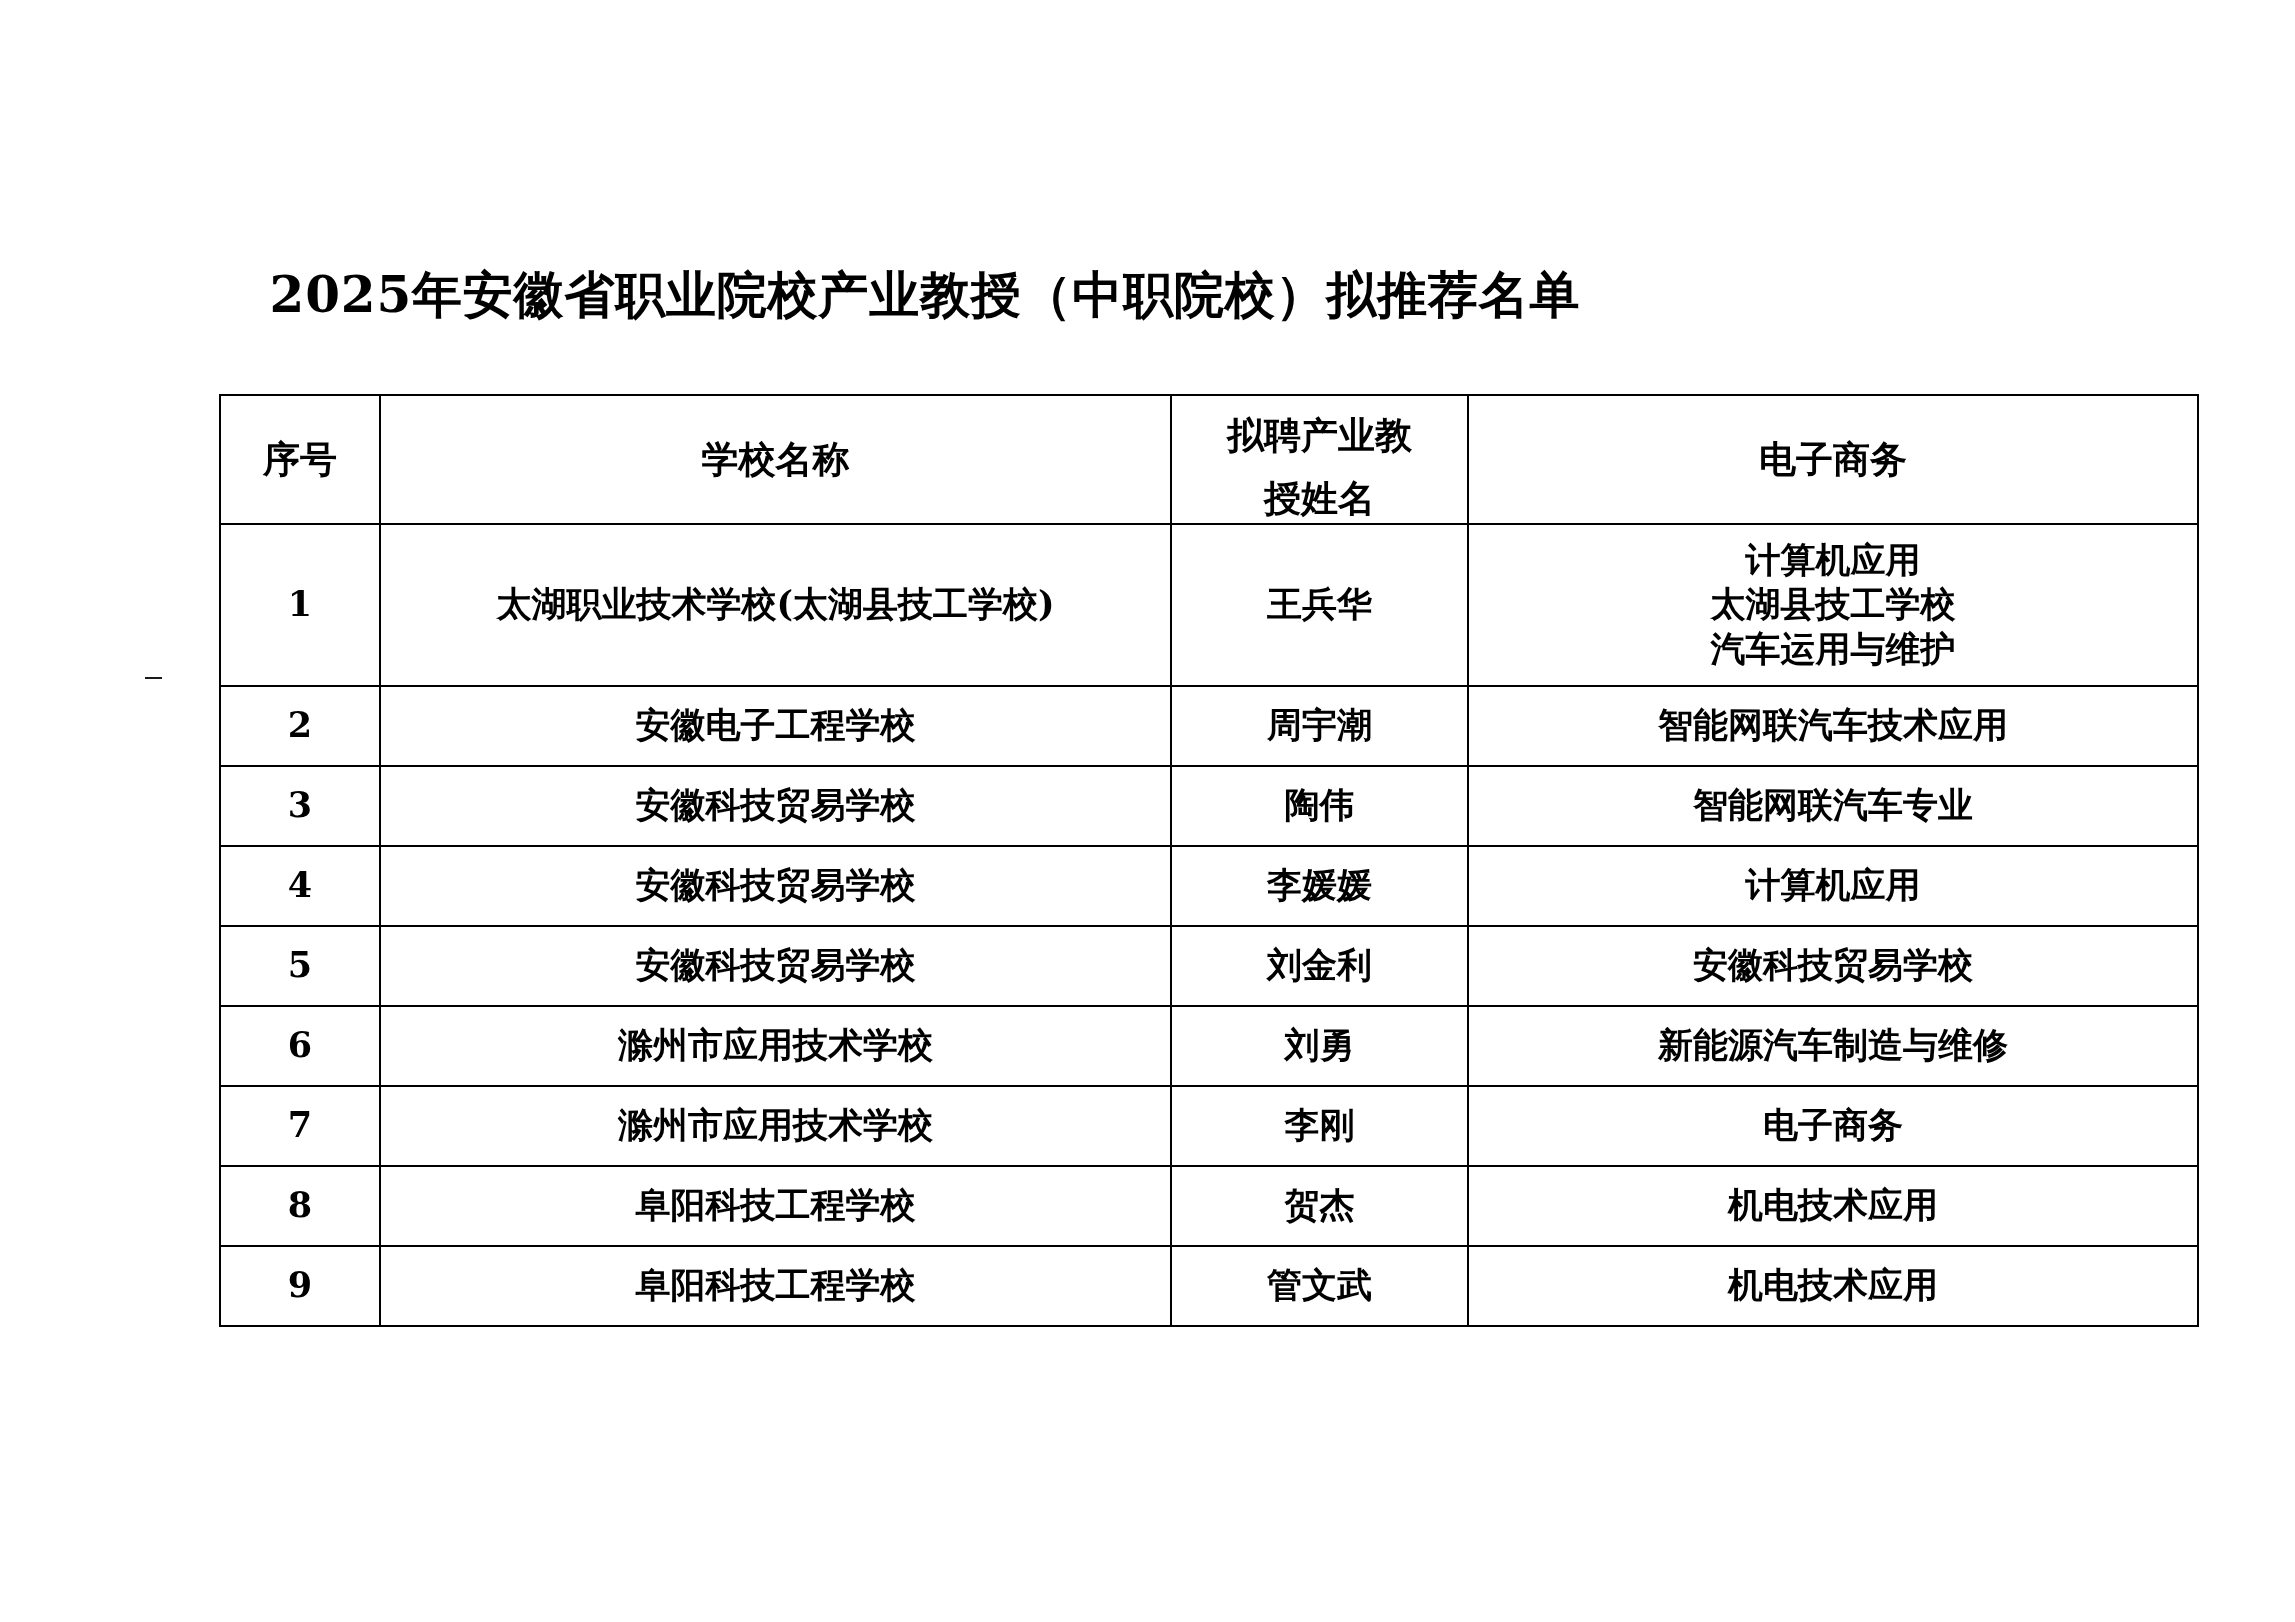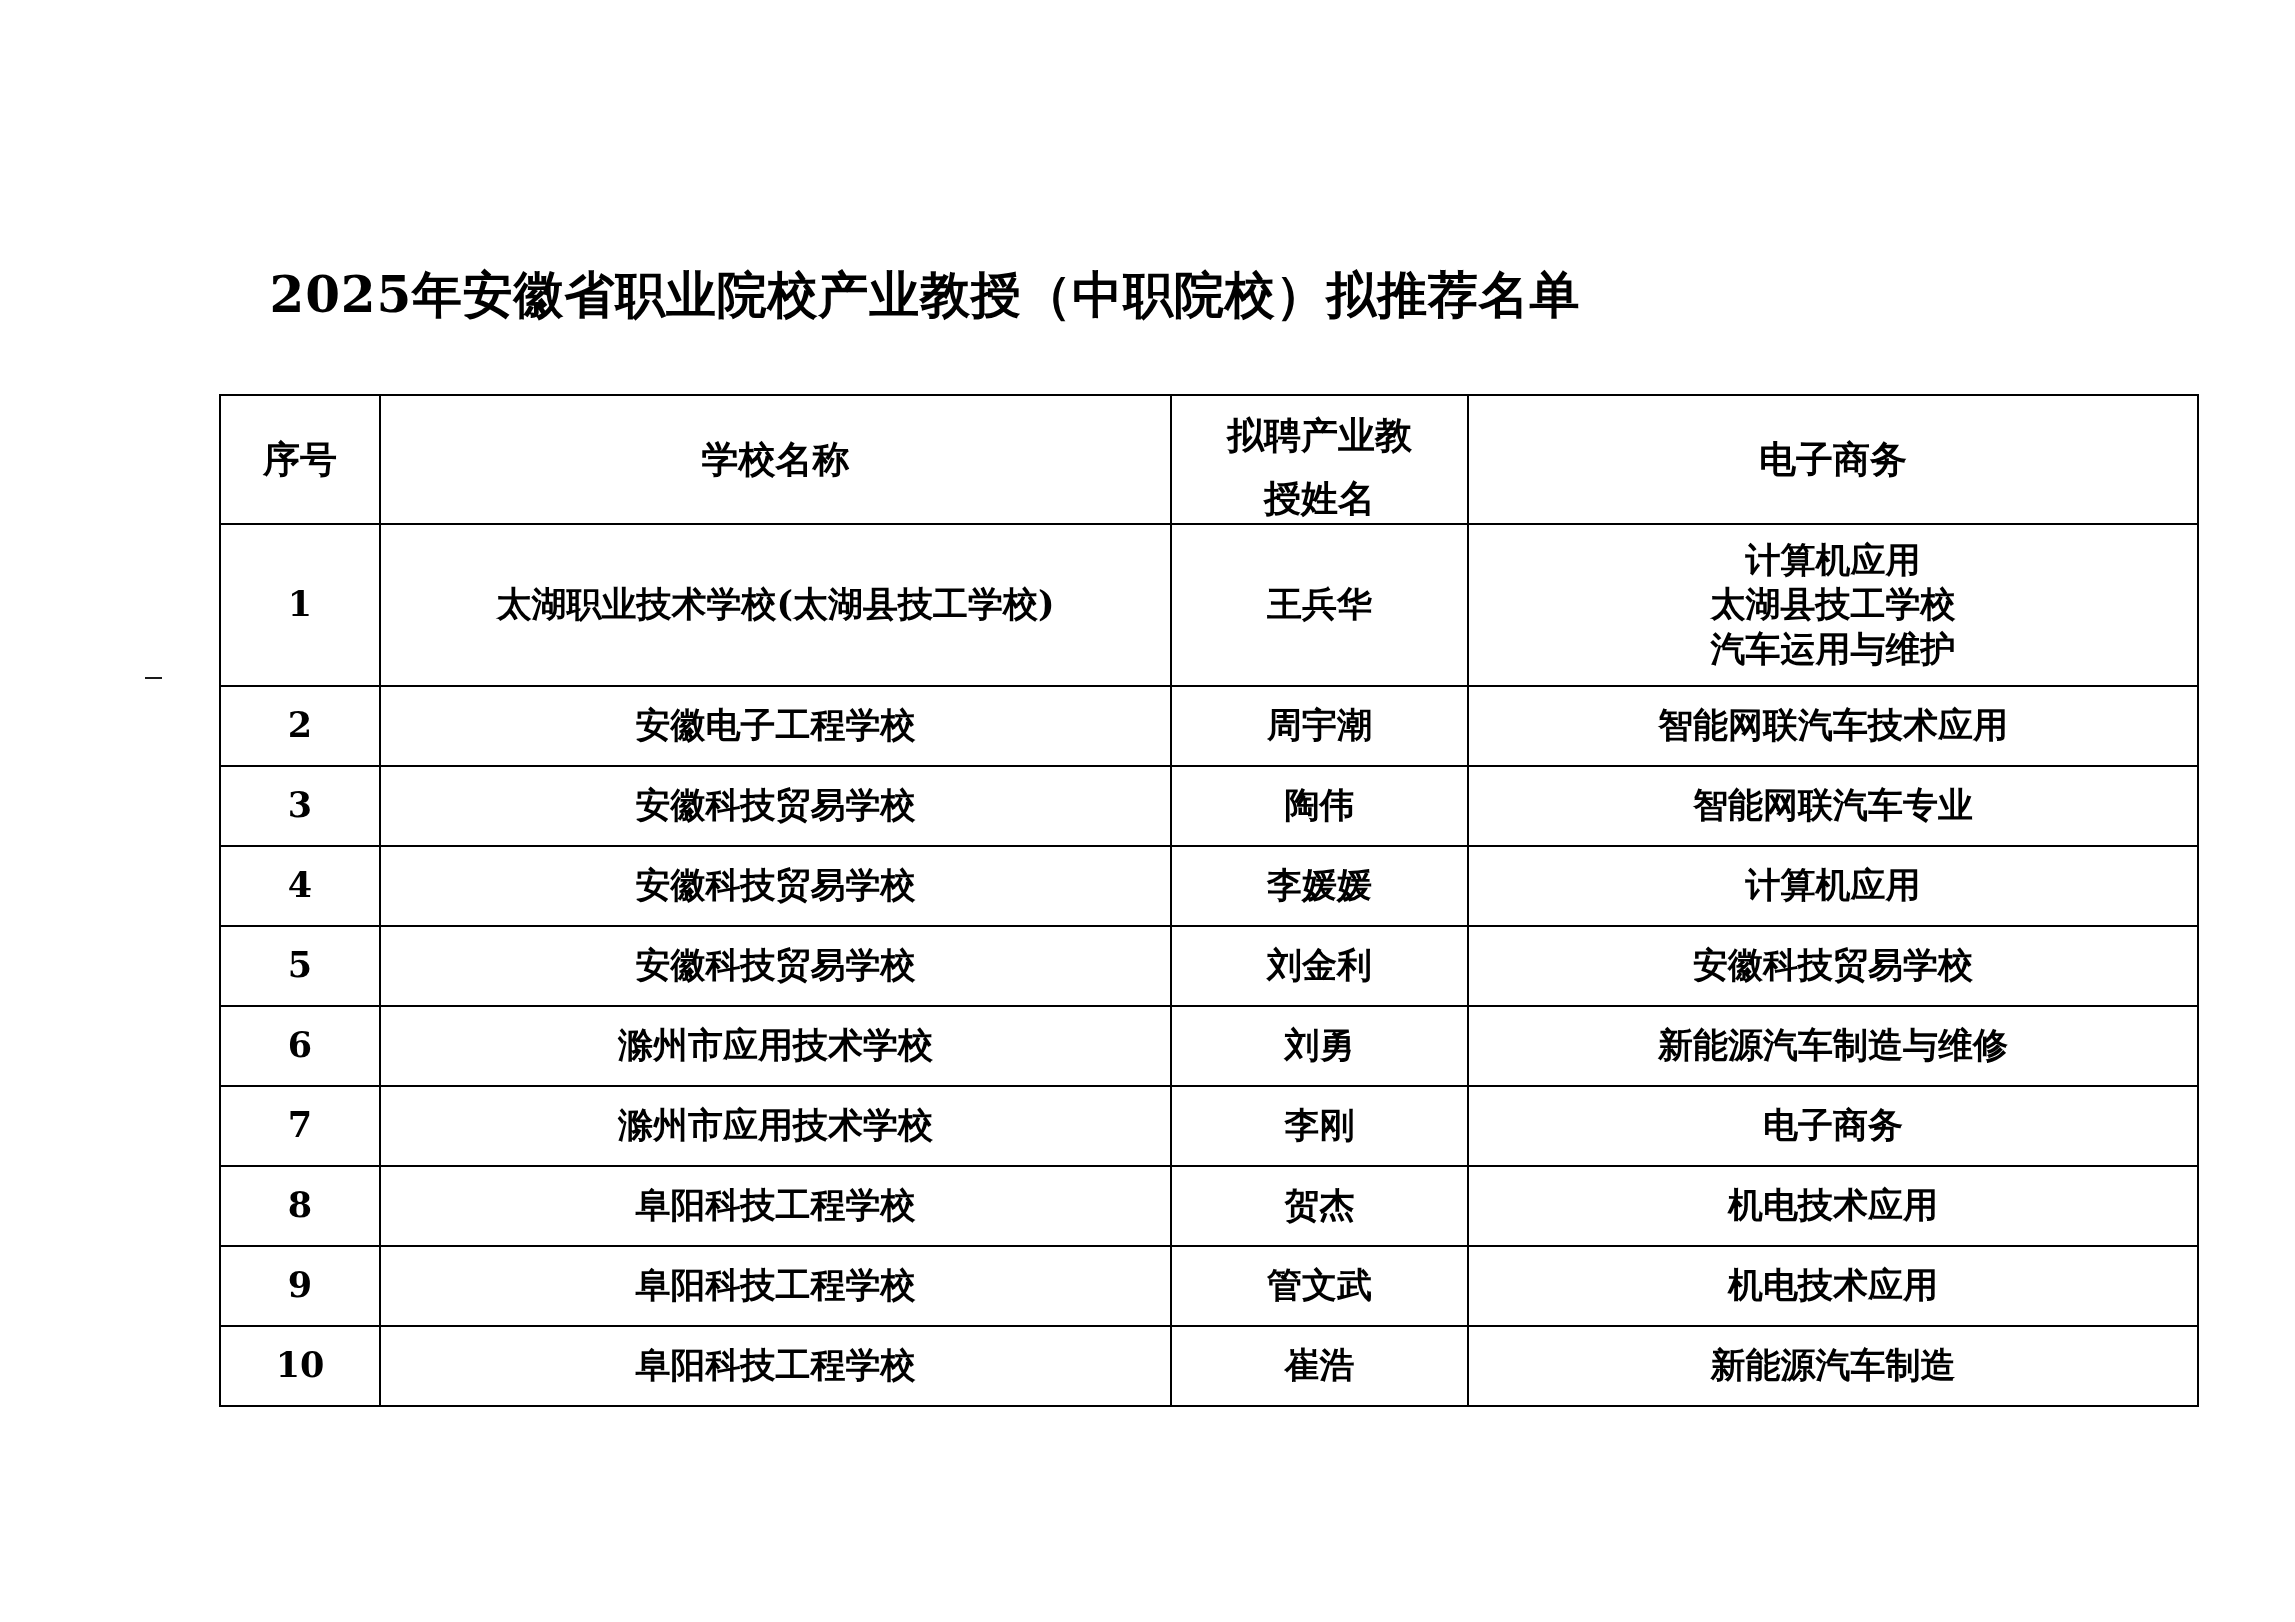--- a/index.html
+++ b/index.html
@@ -175,25 +175,19 @@
           <td>机电技术应用</td>
         </tr>
 
         <tr>
           <td class="idx-cell">9</td>
           <td>阜阳科技工程学校</td>
           <td>管文武</td>
           <td>机电技术应用</td>
         </tr>
 
-        <tr>
-          <td class="idx-cell">10</td>
-          <td>阜阳科技工程学校</td>
-          <td>崔浩</td>
-          <td>新能源汽车制造</td>
-        </tr>
 
       </tbody>
     </table>
   </div>
 
 </div>
 
 
 </body></html>

